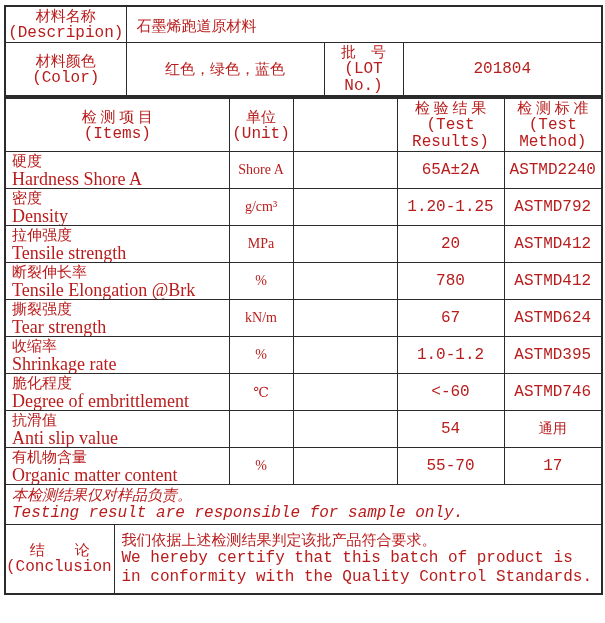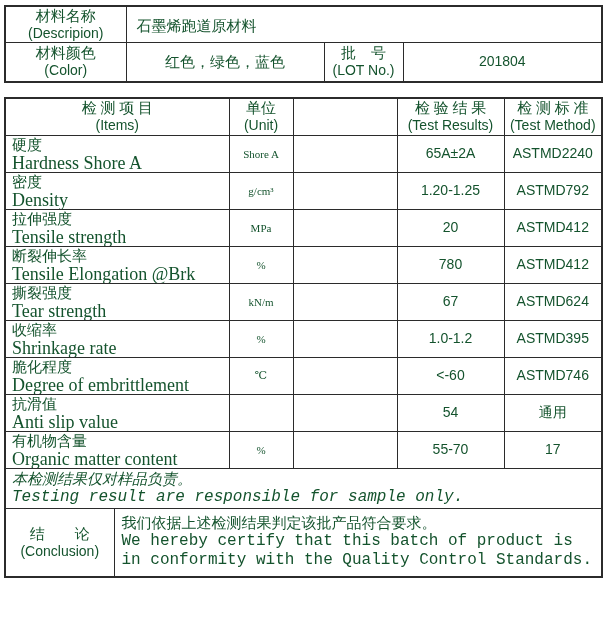--- a/index.html
+++ b/index.html
@@ -1,49 +1,49 @@
 <!DOCTYPE html>
 <html><head>
 <meta charset="utf-8">
 <style>
   html,body { margin:0; padding:0; background:#fff; }
   .page {
     position:relative; width:605px; height:623px; background:#ffffff;
-    color:#14532d; overflow:hidden;
+    color:#b91c1c; overflow:hidden;
   }
   table { border-collapse:collapse; table-layout:fixed; }
   .tbl { position:absolute; left:4px; border:2px solid #2b2b2b; }
   .tbl td { border:1px solid #2b2b2b; padding:0; overflow:hidden; vertical-align:middle; }
 
   .info { top:5px; width:597px; }
   .info tr.r1 { height:36px; }
   .info tr.r2 { height:39px; }
 
   .main { top:97px; width:597px; }
   .main tr.hrow { height:37px; }
   .main tr.drow { height:37px; }
   .main tr.nrow { height:40px; }
   .main tr.crow { height:69px; }
 
   .cn   { font-family:"Liberation Serif","DejaVu Serif",serif; font-size:15px; line-height:18px; }
   .en   { font-family:"Liberation Serif","DejaVu Serif",serif; font-size:18px; line-height:18px; }
-  .mono { font-family:Liberation Sans, sans-serif; font-size:14px; line-height:17px; }
+  .mono { font-family:Liberation Mono, monospace; font-size:16px; line-height:17px; }
   .mono-sm { font-family:"Liberation Mono","DejaVu Sans Mono",monospace; font-size:16px; line-height:19px; }
 
   .ctr { text-align:center; }
   .topval { vertical-align:top; }
   .topval .cn { padding:3px 0 0 10px; }
 
   .itemcell { vertical-align:middle; }
   .itemcell .cn { padding-left:6px; }
   .itemcell .en { padding-left:6px; }
 
   .hcell div { text-align:center; }
   .valcell { text-align:center; }
-  .valcell.serif { font-family:"Liberation Serif","DejaVu Serif",serif; font-size:11px; }
+  .valcell.serif { font-family:"Liberation Serif","DejaVu Serif",serif; font-size:14px; }
 
   .notescell { vertical-align:middle; }
   .notescell div { padding-left:6px; text-align:left;font-style:italic; }
 
   .conclabel { text-align:center; }
   .concbody { vertical-align:middle;border-radius:17px; }
   .concbody .cn { padding-left:7px; }
   .concbody .mono-sm { padding-left:7px; padding-right:4px; }
 </style>
 </head>

